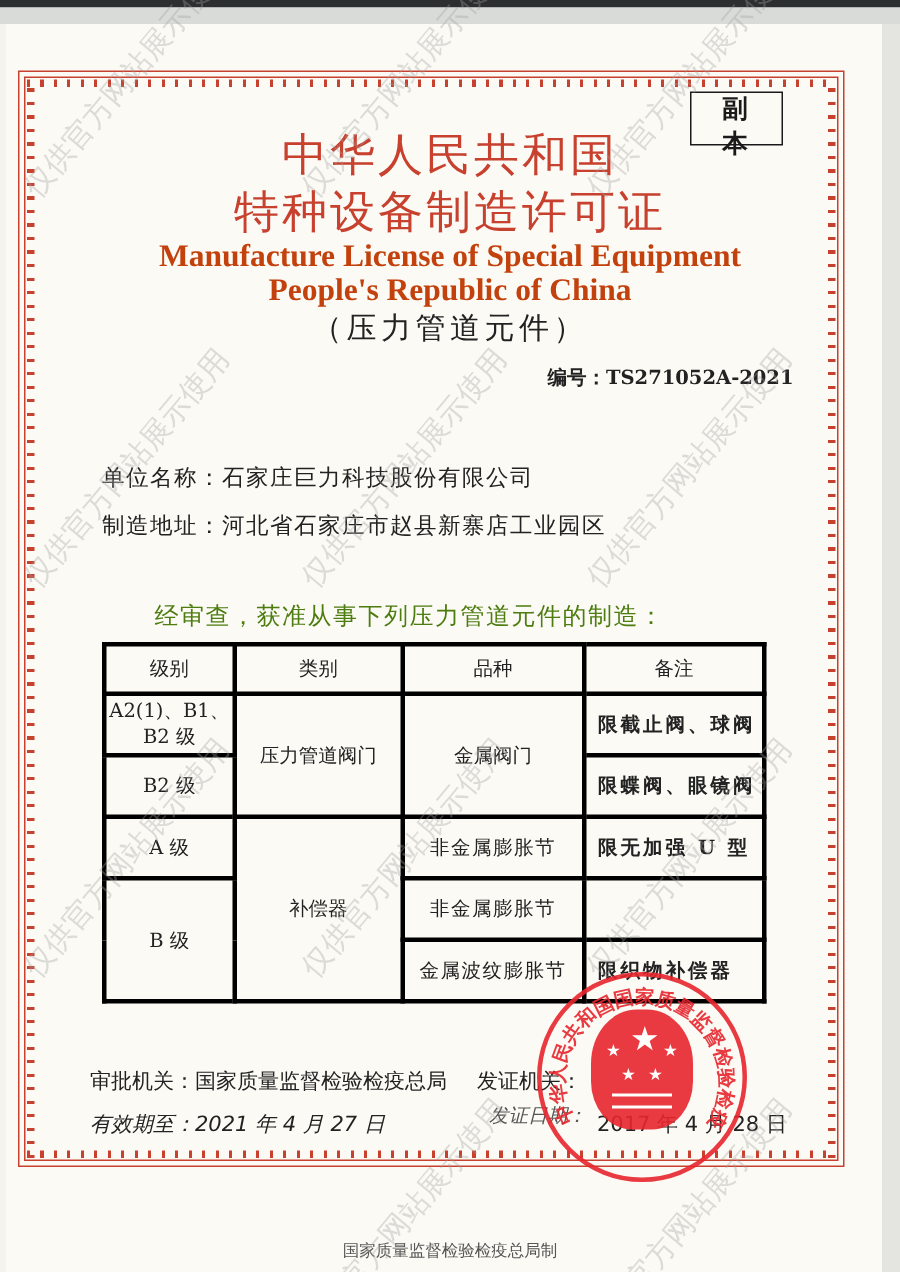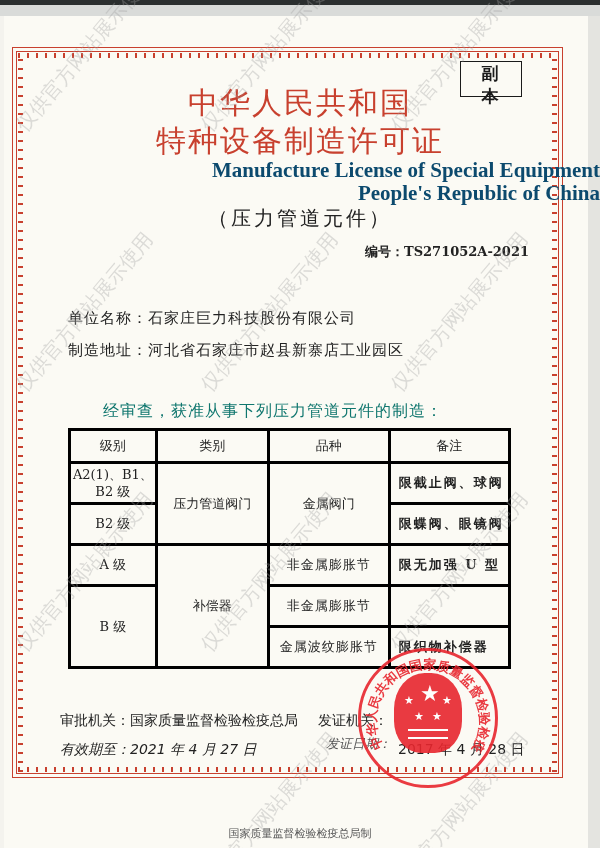--- a/index.html
+++ b/index.html
@@ -40,38 +40,38 @@
     font-family: "DejaVu Sans", sans-serif; font-weight: bold; font-size: 17px;
     text-align: center; line-height: 23px; letter-spacing: 8px; padding-left: 6px; color: #1a1a1a;
   }
   .title-cn {
     position: absolute; left: 0; width: 600px; text-align: center;
     color: #c8402e; font-family: "DejaVu Sans", sans-serif; font-size: 30px; letter-spacing: 2px;
   }
   .t1 { top: 83px; }
   .t2 { top: 121px; }
   .title-en {
-    position: absolute; left: 0; width: 600px; text-align: right;
-    font-family: "Liberation Serif", serif; font-weight: bold; font-size: 21px; color: #0c4a6e;
+    position: absolute; left: 0; width: 600px; text-align: center;
+    font-family: "Liberation Serif", serif; font-weight: bold; font-size: 21px; color: #c2410c;
   }
   .e1 { top: 158px; left: 0px; }
   .e2 { top: 181px; }
   .subtitle {
     position: absolute; left: 0; width: 600px; text-align: center; top: 205px;
     font-family: "DejaVu Sans", sans-serif; font-size: 20px; letter-spacing: 3px; color: #222;
   }
   .number {
     position: absolute; left: 365px; top: 243px; font-size: 13px; color: #222;
     font-family: "DejaVu Serif", serif;
     font-weight: bold;
   }
   .field { position: absolute; left: 68px; font-size: 15px; color: #222; letter-spacing: 1px; }
   .f1 { top: 309px; }
   .f2 { top: 341px; }
-  .intro { position: absolute; left: 103px; top: 401px; font-size: 16px; color: #0f766e; letter-spacing: 1px; }
+  .intro { position: absolute; left: 103px; top: 401px; font-size: 16px; color: #4d7c0f; letter-spacing: 1px; }
   table.scope {
     position: absolute; left: 68px; top: 428px; width: 443px; border-collapse: collapse;
     font-size: 13px; color: #222;
   }
   table.scope td, table.scope th {
     border: 3px solid #000000; text-align: center; vertical-align: middle; padding: 0;
     font-weight: normal;
   }
   table.scope th { height: 30px; }
   table.scope td { height: 38px; }

